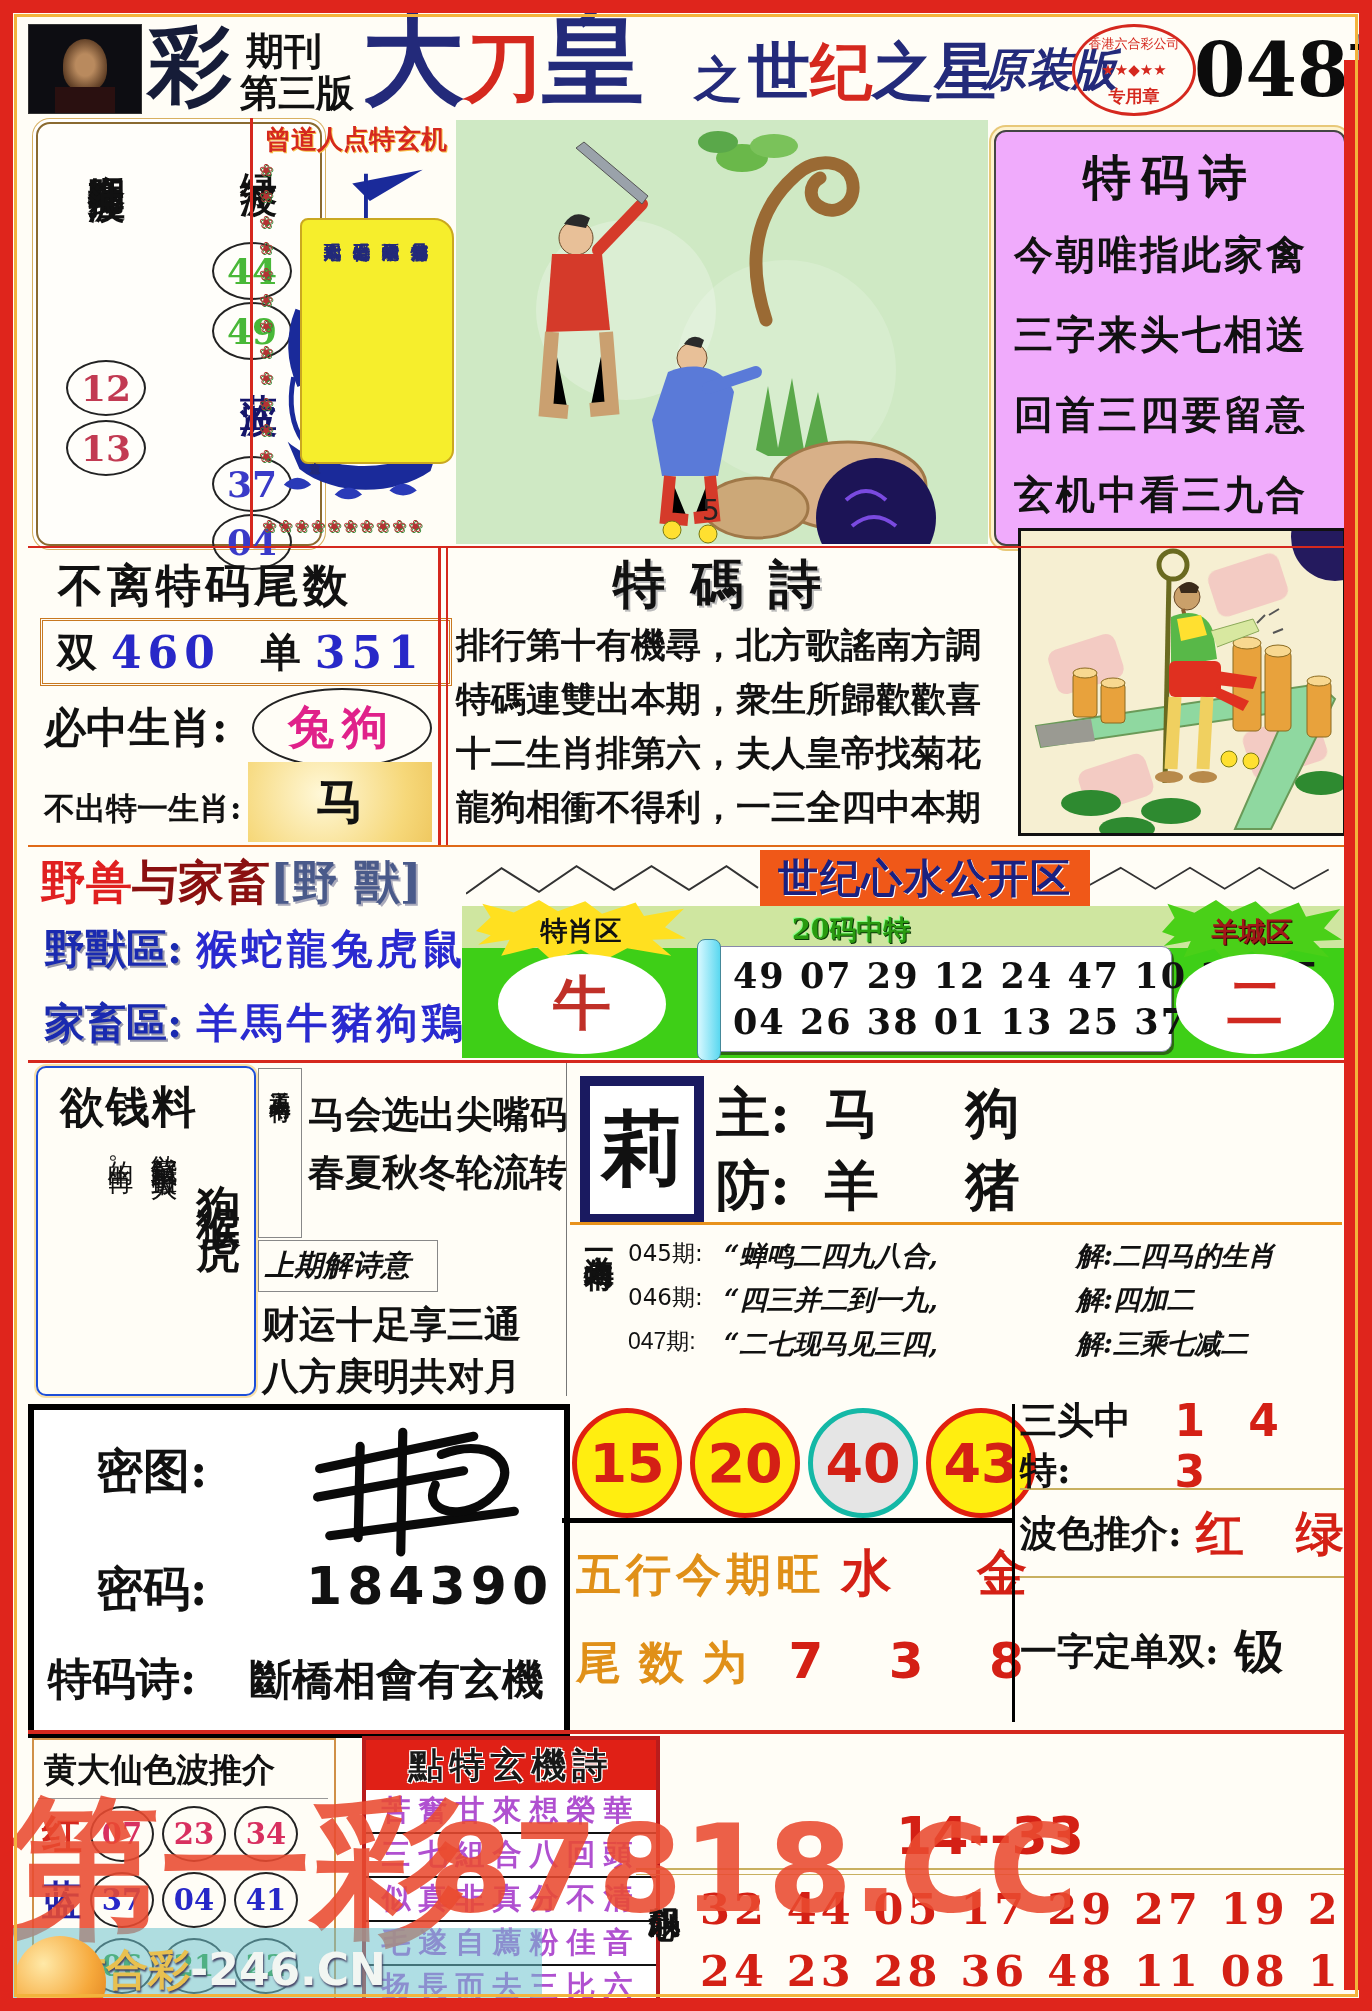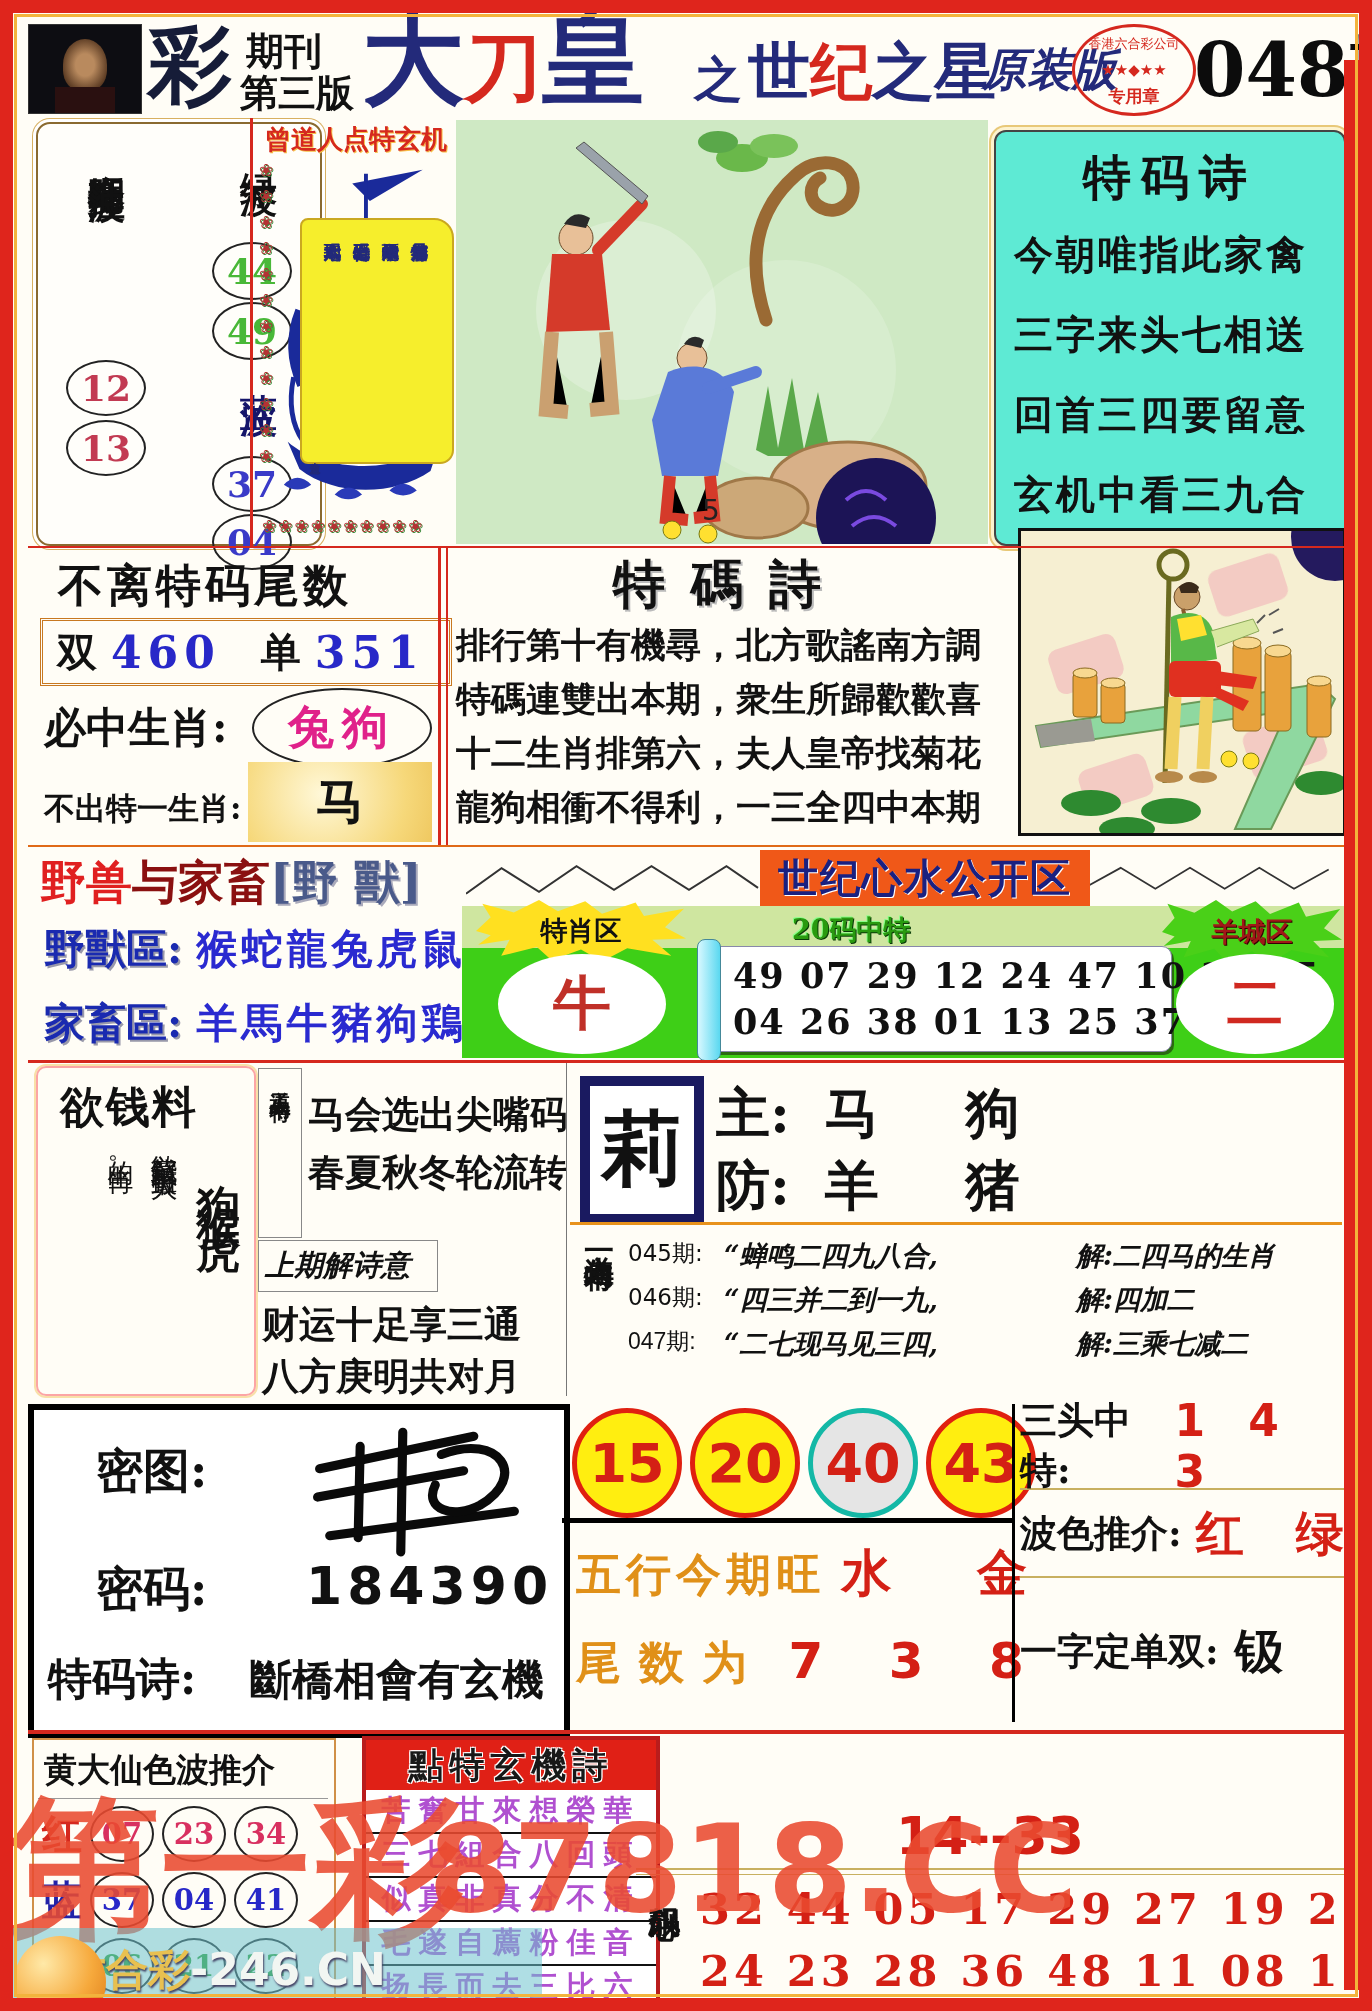--- a/index.html
+++ b/index.html
@@ -115,21 +115,21 @@
       <path d="M252,268 L300,252" stroke="#5a7ad8" stroke-width="12" stroke-linecap="round"></path>
       <path d="M214,356 L210,398 L232,400 M254,356 L258,396 L238,398" stroke="#d53a2a" stroke-width="12"></path>
       <circle cx="216" cy="410" r="9" fill="#ffe030" stroke="#7a7a10"></circle>
       <circle cx="252" cy="414" r="9" fill="#ffe030" stroke="#7a7a10"></circle>
       <circle cx="420" cy="398" r="60" fill="#1c1456"></circle>
       <path d="M390,380 q20,-18 40,0 M396,406 q22,-18 44,0" stroke="#7a4ae0" stroke-width="4" fill="none"></path>
     </svg>
     <div class="abs" style="left:246px;top:374px;font-size:28px;color:#222;font-family:'DejaVu Sans','Liberation Sans',sans-serif;">5</div>
   </div>
 
-  <div class="abs" style="left:994px;top:130px;width:348px;height:412px;border:2px solid #444;border-radius:12px;box-shadow:0 0 0 3px #fdf3cf,0 0 0 5px #e8c878;background:#5eead4;">
+  <div class="abs" style="left:994px;top:130px;width:348px;height:412px;border:2px solid #444;border-radius:12px;box-shadow:0 0 0 3px #fdf3cf,0 0 0 5px #e8c878;background:#f0abfc;">
     <div class="abs b" style="left:0;top:14px;width:100%;text-align:center;font-size:48px;letter-spacing:10px;">特码诗</div>
     <div class="abs b" style="left:18px;top:96px;font-size:39px;letter-spacing:3px;white-space:nowrap;">今朝唯指此家禽</div>
     <div class="abs b" style="left:18px;top:176px;font-size:39px;letter-spacing:3px;white-space:nowrap;">三字来头七相送</div>
     <div class="abs b" style="left:18px;top:256px;font-size:39px;letter-spacing:3px;white-space:nowrap;">回首三四要留意</div>
     <div class="abs b" style="left:18px;top:336px;font-size:39px;letter-spacing:3px;white-space:nowrap;">玄机中看三九合</div>
   </div>
 
   <div class="hline" style="left:28px;top:546px;width:1318px;height:2px;"></div>
 
   <div class="abs b" style="left:58px;top:556px;font-size:45px;letter-spacing:4px;">不离特码尾数</div>
@@ -249,21 +249,21 @@
       <div class="abs nums b" style="left:22px;top:8px;font-size:35px;letter-spacing:2px;">49 07 29 12 24 47 10 26 45</div>
       <div class="abs nums b" style="left:22px;top:54px;font-size:35px;letter-spacing:2px;">04 26 38 01 13 25 37 41 48</div>
     </div>
     <div class="abs ctr" style="left:714px;top:48px;width:158px;height:100px;background:#fff;border-radius:50%;">
       <span class="b" style="font-size:56px;color:#d02820;">二</span>
     </div>
   </div>
 
   <div class="hline" style="left:28px;top:1060px;width:1318px;height:3px;"></div>
 
-  <div class="abs" style="left:36px;top:1066px;width:216px;height:326px;border:2px solid #fca5a5;border-radius:10px;box-shadow:0 0 0 2px #f8e0a8;">
+  <div class="abs" style="left:36px;top:1066px;width:216px;height:326px;border:2px solid #1d4ed8;border-radius:10px;box-shadow:0 0 0 2px #f8e0a8;">
     <div class="abs b" style="left:22px;top:10px;font-size:44px;letter-spacing:2px;">欲钱料</div>
     <div class="abs vert" style="left:66px;top:72px;font-size:26px;letter-spacing:4px;">的生肖。</div>
     <div class="abs vert" style="left:108px;top:66px;font-size:27px;letter-spacing:3px;height:266px;">欲錢買叫聲最大</div>
     <div class="abs vert b" style="left:152px;top:82px;font-size:44px;letter-spacing:22px;">狗猴虎</div>
   </div>
 
   <div class="abs" style="left:258px;top:1068px;width:42px;height:168px;border:1px solid #888;">
     <div class="vert b" style="font-size:21px;margin:6px auto;letter-spacing:2px;">道人二句中特</div>
   </div>
   <div class="abs b" style="left:308px;top:1090px;font-size:37px;white-space:nowrap;">马会选出尖嘴码</div>

